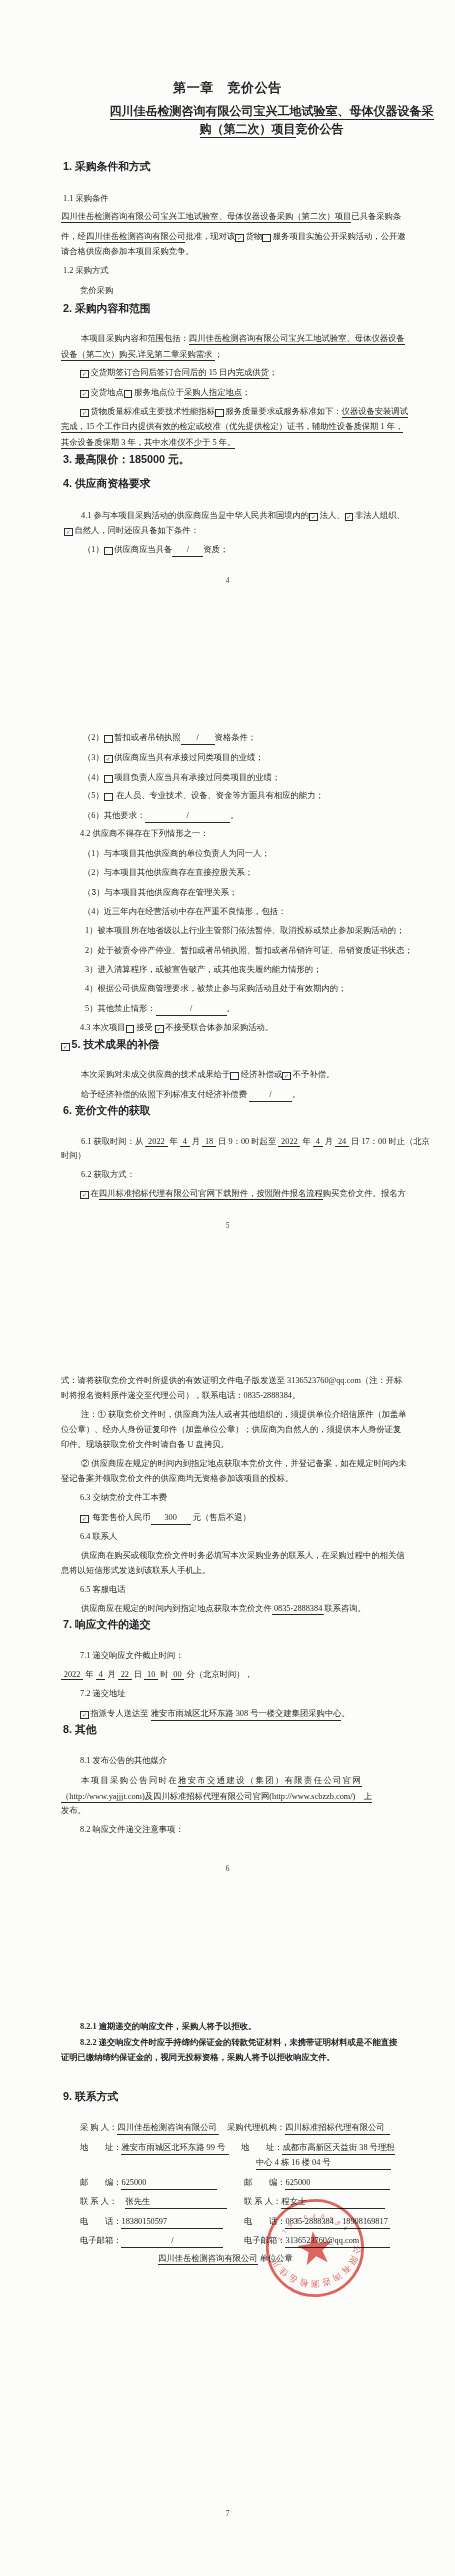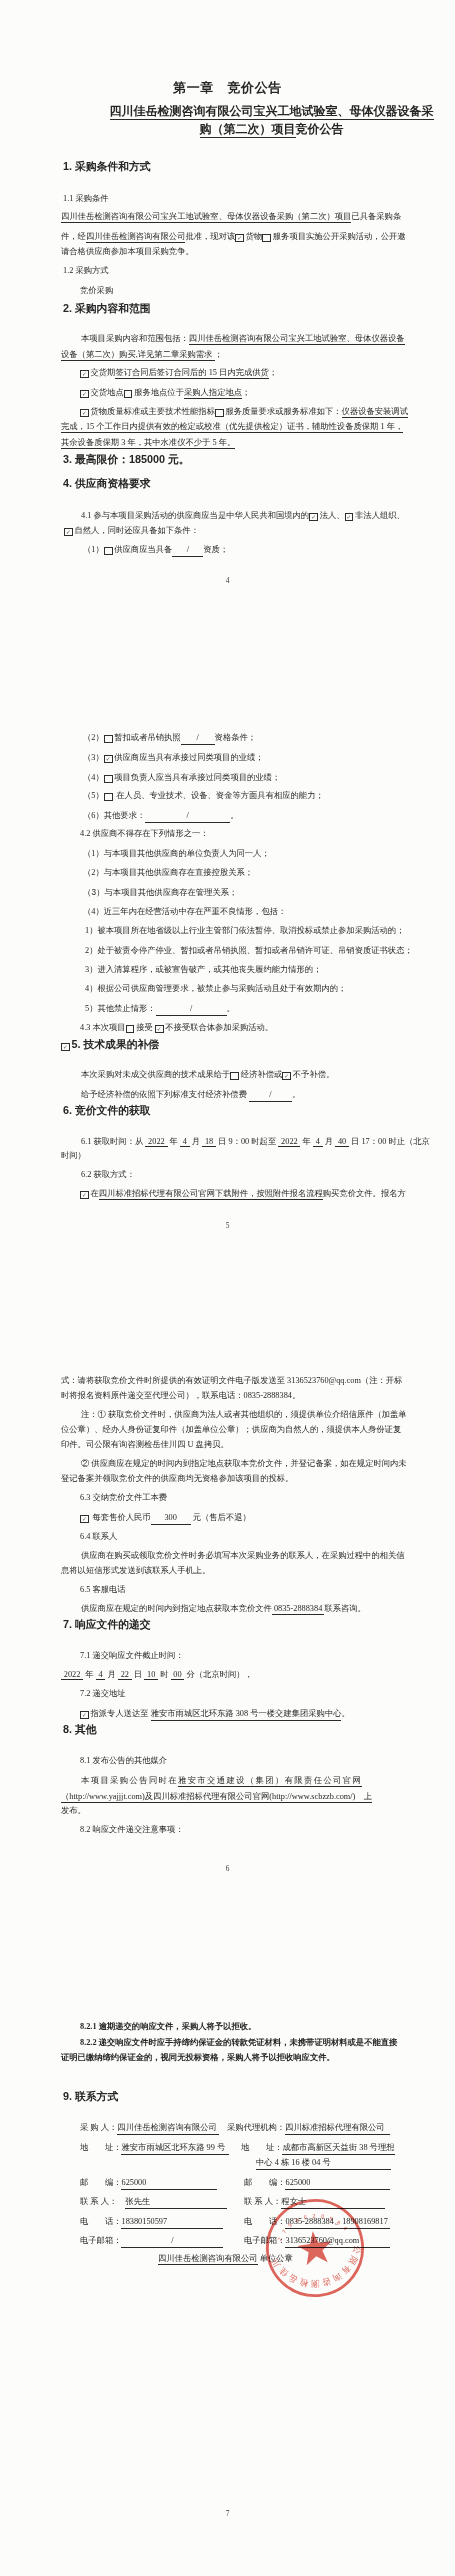--- a/index.html
+++ b/index.html
@@ -72,30 +72,30 @@
       <div class="ln" style="top: 926px; left: 85px;"><span>1）被本项目所在地省级以上行业主管部门依法暂停、取消投标或禁止参加采购活动的；</span></div>
       <div class="ln" style="top: 946px; left: 85px;"><span>2）处于被责令停产停业、暂扣或者吊销执照、暂扣或者吊销许可证、吊销资质证书状态；</span></div>
       <div class="ln" style="top: 965px; left: 85px;"><span>3）进入清算程序，或被宣告破产，或其他丧失履约能力情形的；</span></div>
       <div class="ln" style="top: 984px; left: 85px;"><span>4）根据公司供应商管理要求，被禁止参与采购活动且处于有效期内的；</span></div>
       <div class="ln" style="top: 1004px; left: 85px;"><span>5）其他禁止情形：</span><span class="u fw fc" style="min-width: 71px;">/</span><span>。</span></div>
       <div class="ln" style="top: 1023px; left: 80px;"><span>4.3 本次项目</span><span class="cb">&nbsp;</span><span>接受 </span><span class="cb">✓</span><span>不接受联合体参加采购活动。</span></div>
       <div class="ln h1" style="top: 1038px; left: 61px;"><span class="cb">✓</span><span class="b">5. 技术成果的补偿</span></div>
       <div class="ln" style="top: 1070px; left: 81px;"><span>本次采购对未成交供应商的技术成果给于</span><span class="cb">&nbsp;</span><span>经济补偿或</span><span class="cb">✓</span><span>不予补偿。</span></div>
       <div class="ln" style="top: 1090px; left: 81px;"><span>给予经济补偿的依照下列标准支付经济补偿费 </span><span class="u fw fc" style="min-width: 43px;">/</span><span>。</span></div>
       <div class="ln h1" style="top: 1104px; left: 63px;"><span>6. 竞价文件的获取</span></div>
-      <div class="ln" style="top: 1137px; left: 81px;"><span>6.1 获取时间：从 </span><span class="u np">2022</span><span> 年 </span><span class="u np">4</span><span> 月 </span><span class="u np">18</span><span> 日 9：00 时起至 </span><span class="u np">2022</span><span> 年 </span><span class="u np">4</span><span> 月 </span><span class="u np">40</span><span> 日 17：00 时止（北京</span></div>
+      <div class="ln" style="top: 1137px; left: 81px;"><span>6.1 获取时间：从 </span><span class="u np">2022</span><span> 年 </span><span class="u np">4</span><span> 月 </span><span class="u np">18</span><span> 日 9：00 时起至 </span><span class="u np">2022</span><span> 年 </span><span class="u np">4</span><span> 月 </span><span class="u np">24</span><span> 日 17：00 时止（北京</span></div>
       <div class="ln" style="top: 1151px; left: 61px;"><span>时间）</span></div>
       <div class="ln" style="top: 1170px; left: 81px;"><span>6.2 获取方式：</span></div>
       <div class="ln" style="top: 1189px; left: 80px;"><span class="cb">✓</span><span>在</span><span class="u">四川标准招标代理有限公司官网下载附件，按照附件报名流程</span><span>购买竞价文件。报名方</span></div>
       <div class="ln ctr pg" style="top: 1221px;"><span>5</span></div>
       <div class="ln" style="top: 1376px; left: 61px;"><span>式：请将获取竞价文件时所提供的有效证明文件电子版发送至 3136523760@qq.com（注：开标</span></div>
       <div class="ln" style="top: 1391px; left: 61px;"><span>时将报名资料原件递交至代理公司），联系电话：0835-2888384。</span></div>
       <div class="ln" style="top: 1410px; left: 81px;"><span>注：① 获取竞价文件时，供应商为法人或者其他组织的，须提供单位介绍信原件（加盖单</span></div>
       <div class="ln" style="top: 1425px; left: 61px;"><span>位公章）、经办人身份证复印件（加盖单位公章）；供应商为自然人的，须提供本人身份证复</span></div>
-      <div class="ln" style="top: 1440px; left: 61px;"><span>印件。司公限有询咨测检岳佳川四 U 盘拷贝。</span></div>
+      <div class="ln" style="top: 1440px; left: 61px;"><span>印件。现场获取竞价文件时请自备 U 盘拷贝。</span></div>
       <div class="ln" style="top: 1459px; left: 81px;"><span>② 供应商应在规定的时间内到指定地点获取本竞价文件，并登记备案，如在规定时间内未</span></div>
       <div class="ln" style="top: 1474px; left: 61px;"><span>登记备案并领取竞价文件的供应商均无资格参加该项目的投标。</span></div>
       <div class="ln" style="top: 1493px; left: 80px;"><span>6.3 交纳竞价文件工本费</span></div>
       <div class="ln" style="top: 1513px; left: 80px;"><span class="cb">✓</span><span> 每套售价人民币</span><span class="u fw fc" style="min-width: 40px;">300</span><span> 元（售后不退）</span></div>
       <div class="ln" style="top: 1532px; left: 80px;"><span>6.4 联系人</span></div>
       <div class="ln" style="top: 1551px; left: 81px;"><span>供应商在购买或领取竞价文件时务必填写本次采购业务的联系人，在采购过程中的相关信</span></div>
       <div class="ln" style="top: 1566px; left: 61px;"><span>息将以短信形式发送到该联系人手机上。</span></div>
       <div class="ln" style="top: 1585px; left: 80px;"><span>6.5 客服电话</span></div>
       <div class="ln" style="top: 1604px; left: 81px;"><span>供应商应在规定的时间内到指定地点获取本竞价文件</span><span class="u"> 0835-2888384 </span><span>联系咨询。</span></div>
       <div class="ln h1" style="top: 1618px; left: 63px;"><span>7. 响应文件的递交</span></div>

